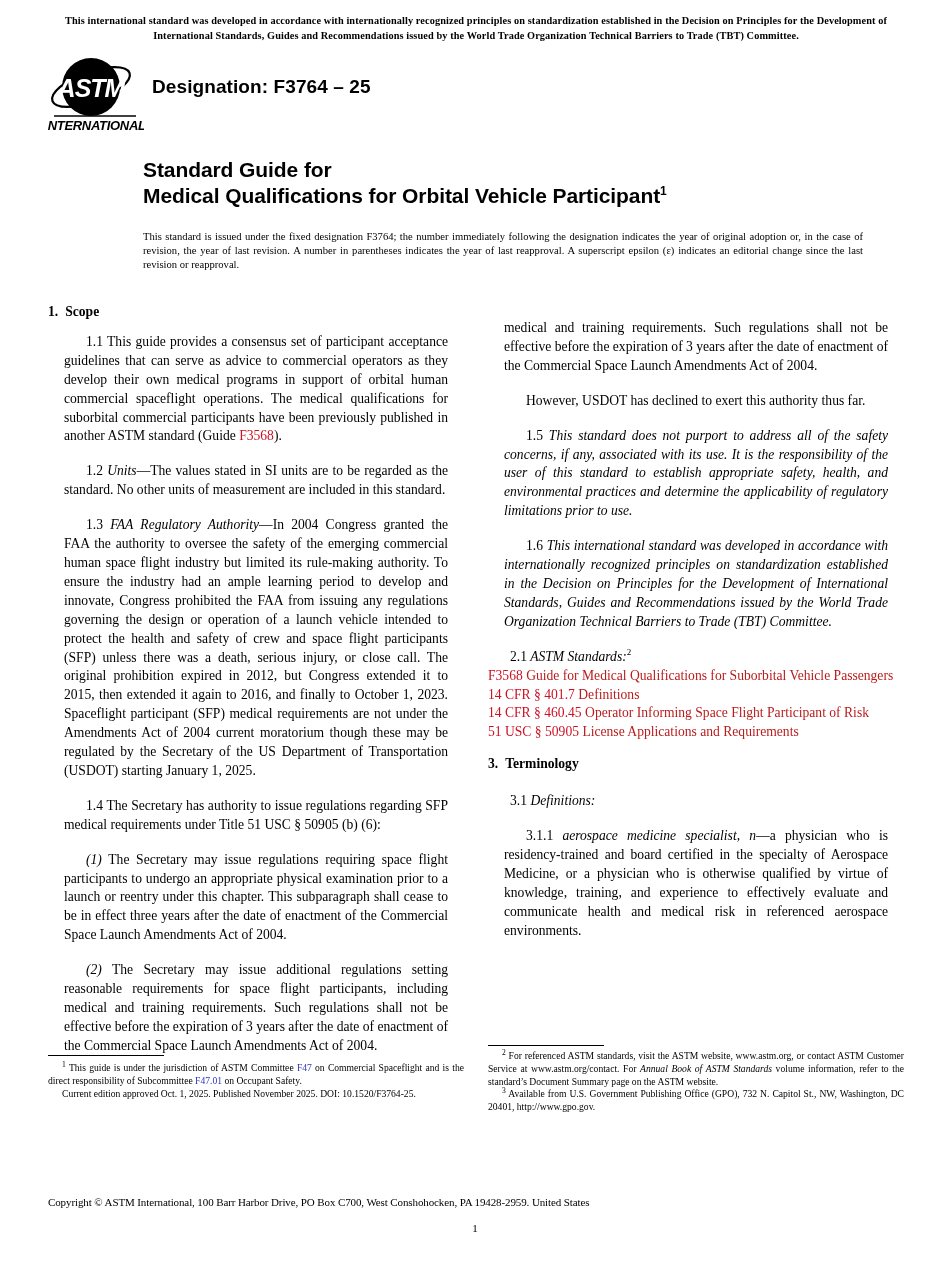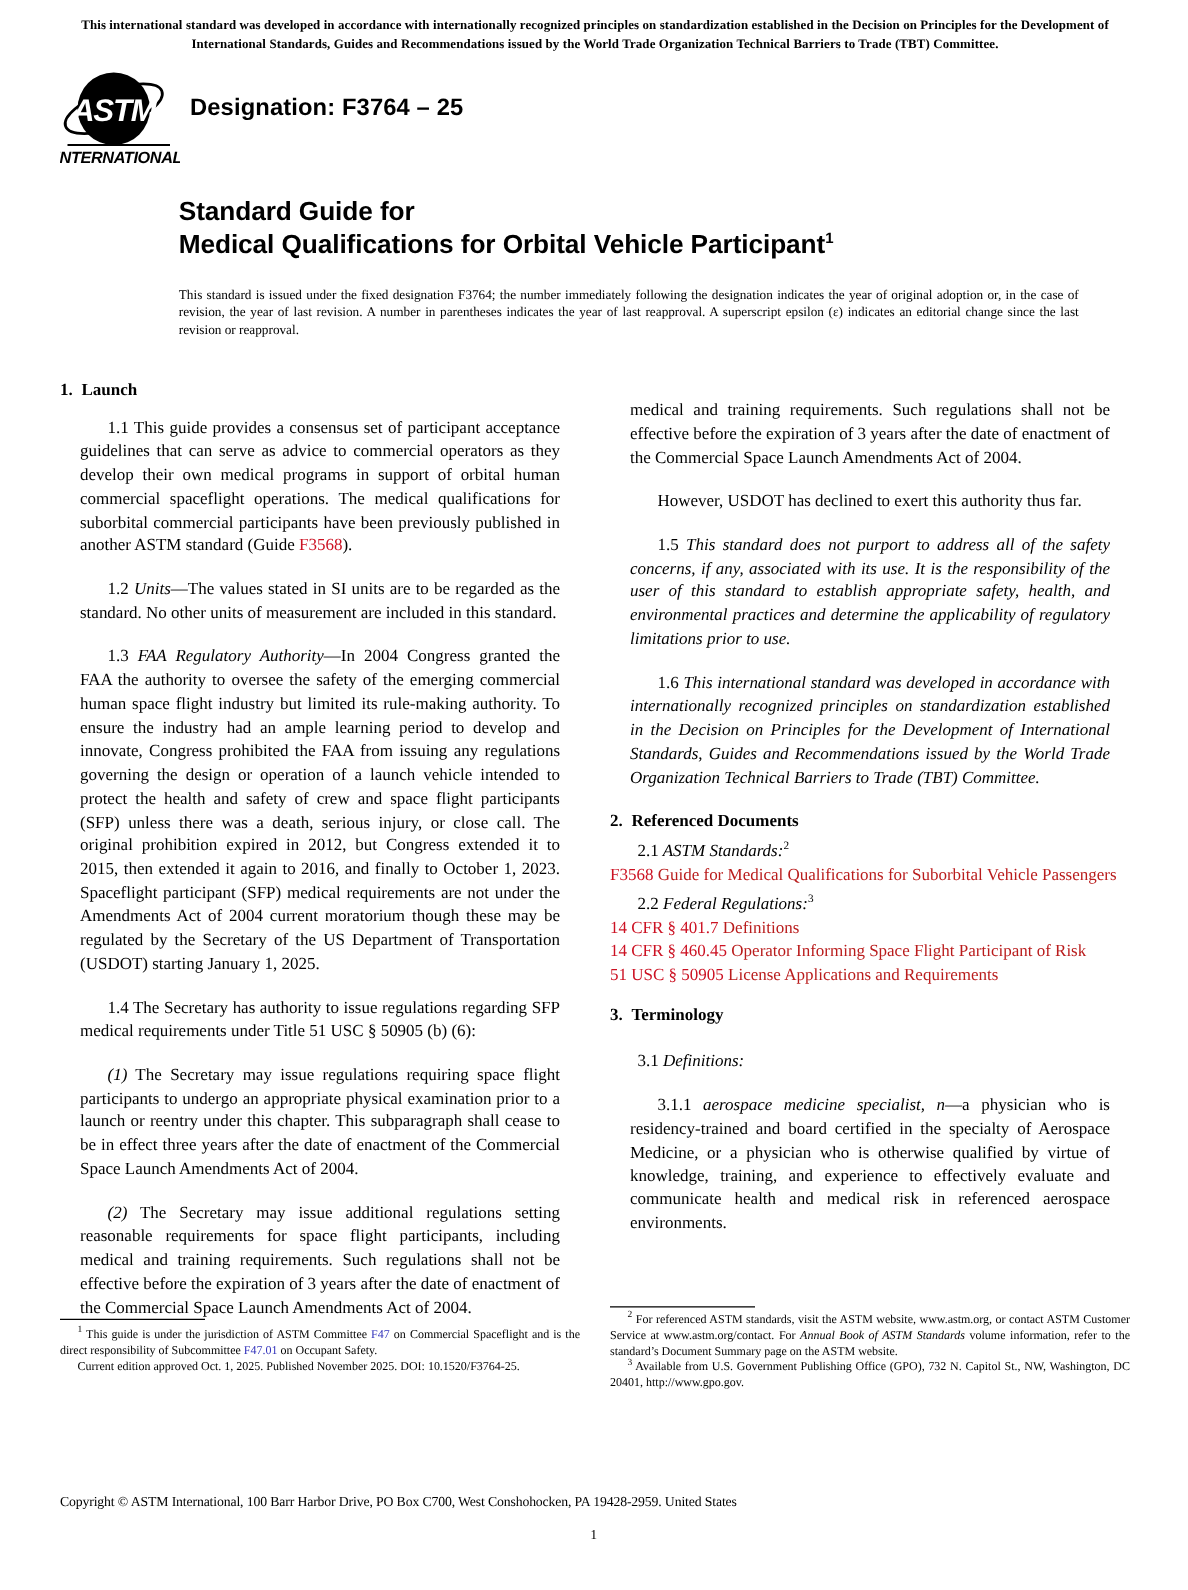--- a/index.html
+++ b/index.html
@@ -214,21 +214,21 @@
       <span>Standard Guide for</span><br>
       <span>Medical Qualifications for Orbital Vehicle Participant</span><sup>1</sup>
     </div>
   </div>
 
   <div class="issued-note">This standard is issued under the fixed designation F3764; the number immediately following the designation indicates the year of original adoption or, in the case of revision, the year of last revision. A number in parentheses indicates the year of last reapproval. A superscript epsilon (ε) indicates an editorial change since the last revision or reapproval.</div>
 
   <div class="col col-left">
 
     <div class="sec-head">
-      <span class="num">1.</span><span>Launch</span>
+      <span class="num">1.</span><span>Scope</span>
     </div>
 
     <p class="para gap"><span>1.1</span> <span>This guide provides a consensus set of participant acceptance guidelines that can serve as advice to commercial operators as they develop their own medical programs in support of orbital human commercial spaceflight operations. The medical qualifications for suborbital commercial participants have been previously published in another ASTM standard (Guide </span><span class="inline-red">F3568</span><span>).</span></p>
 
     <p class="para gap"><span>1.2</span> <span class="it">Units</span><span>—The values stated in SI units are to be regarded as the standard. No other units of measurement are included in this standard.</span></p>
 
     <p class="para gap"><span>1.3</span> <span class="it">FAA Regulatory Authority</span><span>—In 2004 Congress granted the FAA the authority to oversee the safety of the emerging commercial human space flight industry but limited its rule-making authority. To ensure the industry had an ample learning period to develop and innovate, Congress prohibited the FAA from issuing any regulations governing the design or operation of a launch vehicle intended to protect the health and safety of crew and space flight participants (SFP) unless there was a death, serious injury, or close call. The original prohibition expired in 2012, but Congress extended it to 2015, then extended it again to 2016, and finally to October 1, 2023. Spaceflight participant (SFP) medical requirements are not under the Amendments Act of 2004 current moratorium though these may be regulated by the Secretary of the US Department of Transportation (USDOT) starting January 1, 2025.</span></p>
 
     <p class="para gap"><span>1.4</span> <span>The Secretary has authority to issue regulations regarding SFP medical requirements under Title 51 USC § 50905 (b) (6):</span></p>
 
@@ -240,29 +240,25 @@
   <div class="col col-right">
 
     <p class="para noindent">medical and training requirements. Such regulations shall not be effective before the expiration of 3 years after the date of enactment of the Commercial Space Launch Amendments Act of 2004.</p>
 
     <p class="para gap-sm">However, USDOT has declined to exert this authority thus far.</p>
 
     <p class="para gap"><span>1.5</span> <span class="allit">This standard does not purport to address all of the safety concerns, if any, associated with its use. It is the responsibility of the user of this standard to establish appropriate safety, health, and environmental practices and determine the applicability of regulatory limitations prior to use.</span></p>
 
     <p class="para gap"><span>1.6</span> <span class="allit">This international standard was developed in accordance with internationally recognized principles on standardization established in the Decision on Principles for the Development of International Standards, Guides and Recommendations issued by the World Trade Organization Technical Barriers to Trade (TBT) Committee.</span></p>
 
-    <div class="sec-head" style="margin-top:13px;">
-      <span class="num">2.</span><span>Referenced Documents</span>
-    </div>
 
     <p class="sub-head" style="margin-top:5px;"><span style="font-style:normal;margin-top:15px;">2.1</span> <span>ASTM Standards:</span><sup>2</sup></p>
 
     <p class="ref-entry"><span class="ref-num">F3568</span> <span class="ref-text">Guide for Medical Qualifications for Suborbital Vehicle Passengers</span></p>
 
-    <p class="sub-head" style="margin-top:5px;"><span style="font-style:normal;">2.2</span> <span>Federal Regulations:</span><sup>3</sup></p>
 
     <p class="ref-entry"><span class="ref-num">14 CFR § 401.7</span> <span class="ref-text">Definitions</span></p>
 
     <p class="ref-entry"><span class="ref-num">14 CFR § 460.45</span> <span class="ref-text">Operator Informing Space Flight Participant of Risk</span></p>
 
     <p class="ref-entry"><span class="ref-num">51 USC § 50905</span> <span class="ref-text">License Applications and Requirements</span></p>
 
     <div class="sec-head" style="margin-top:13px;">
       <span class="num">3.</span><span>Terminology</span>
     </div>

